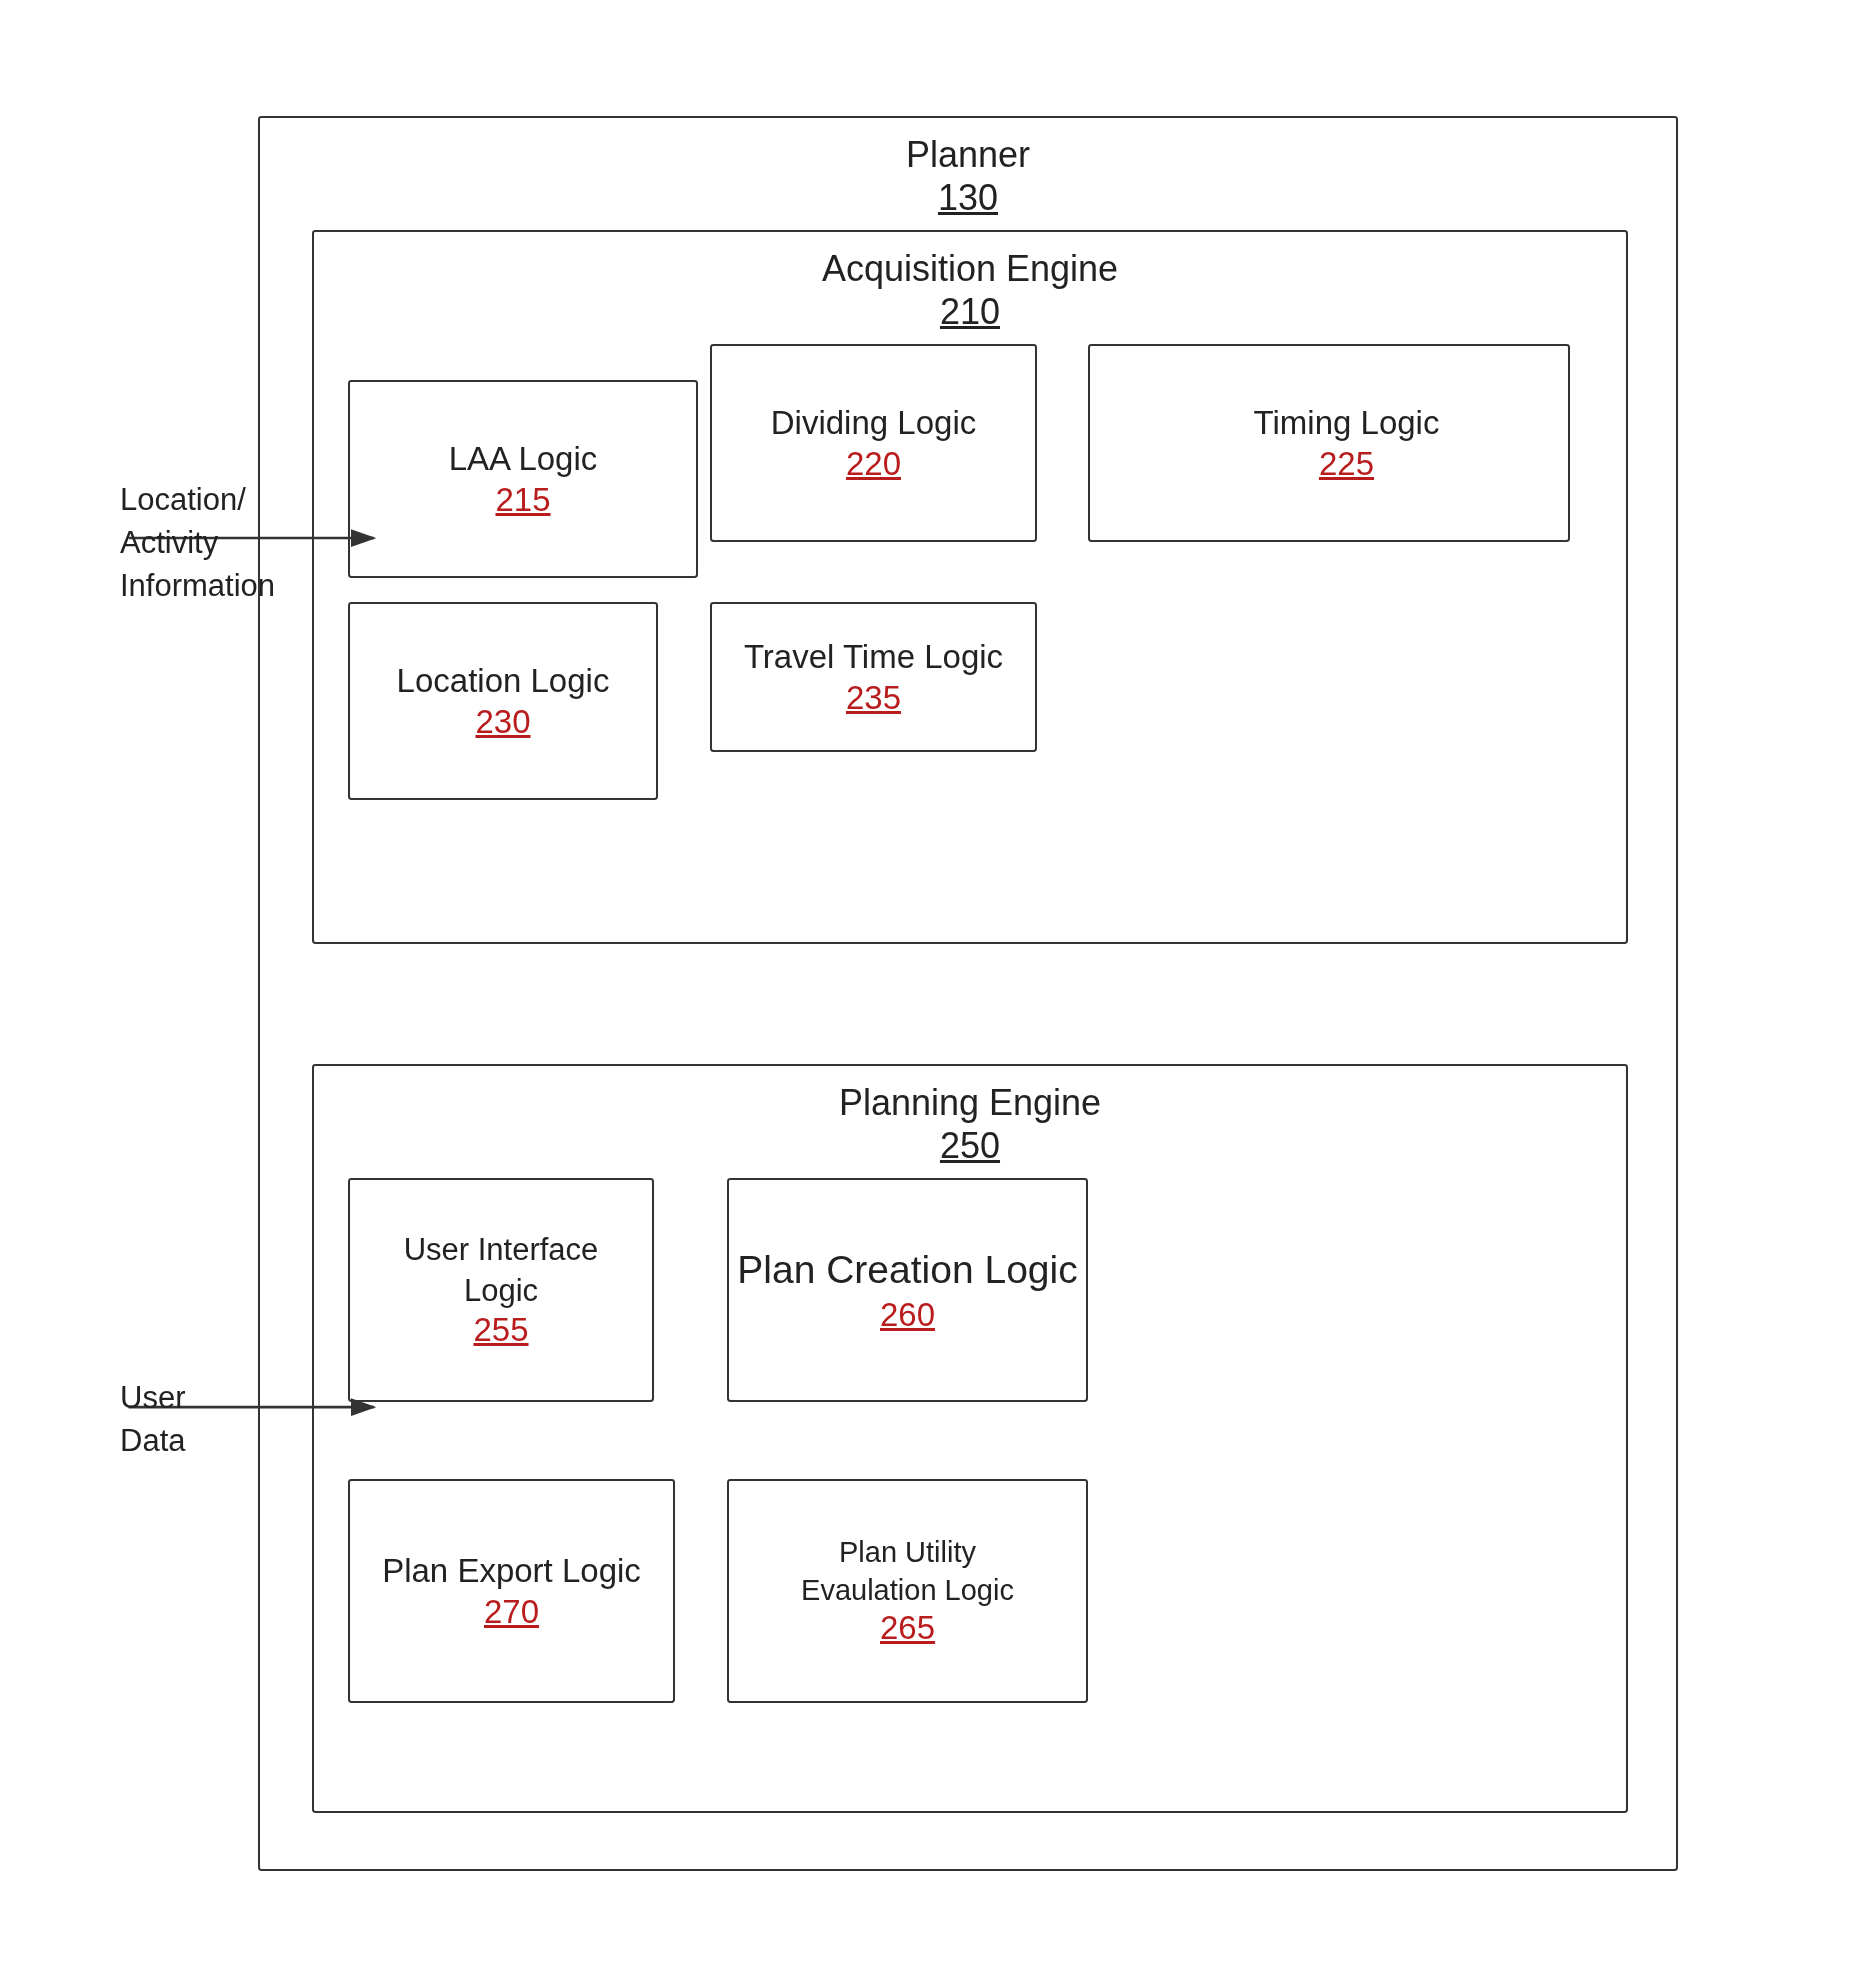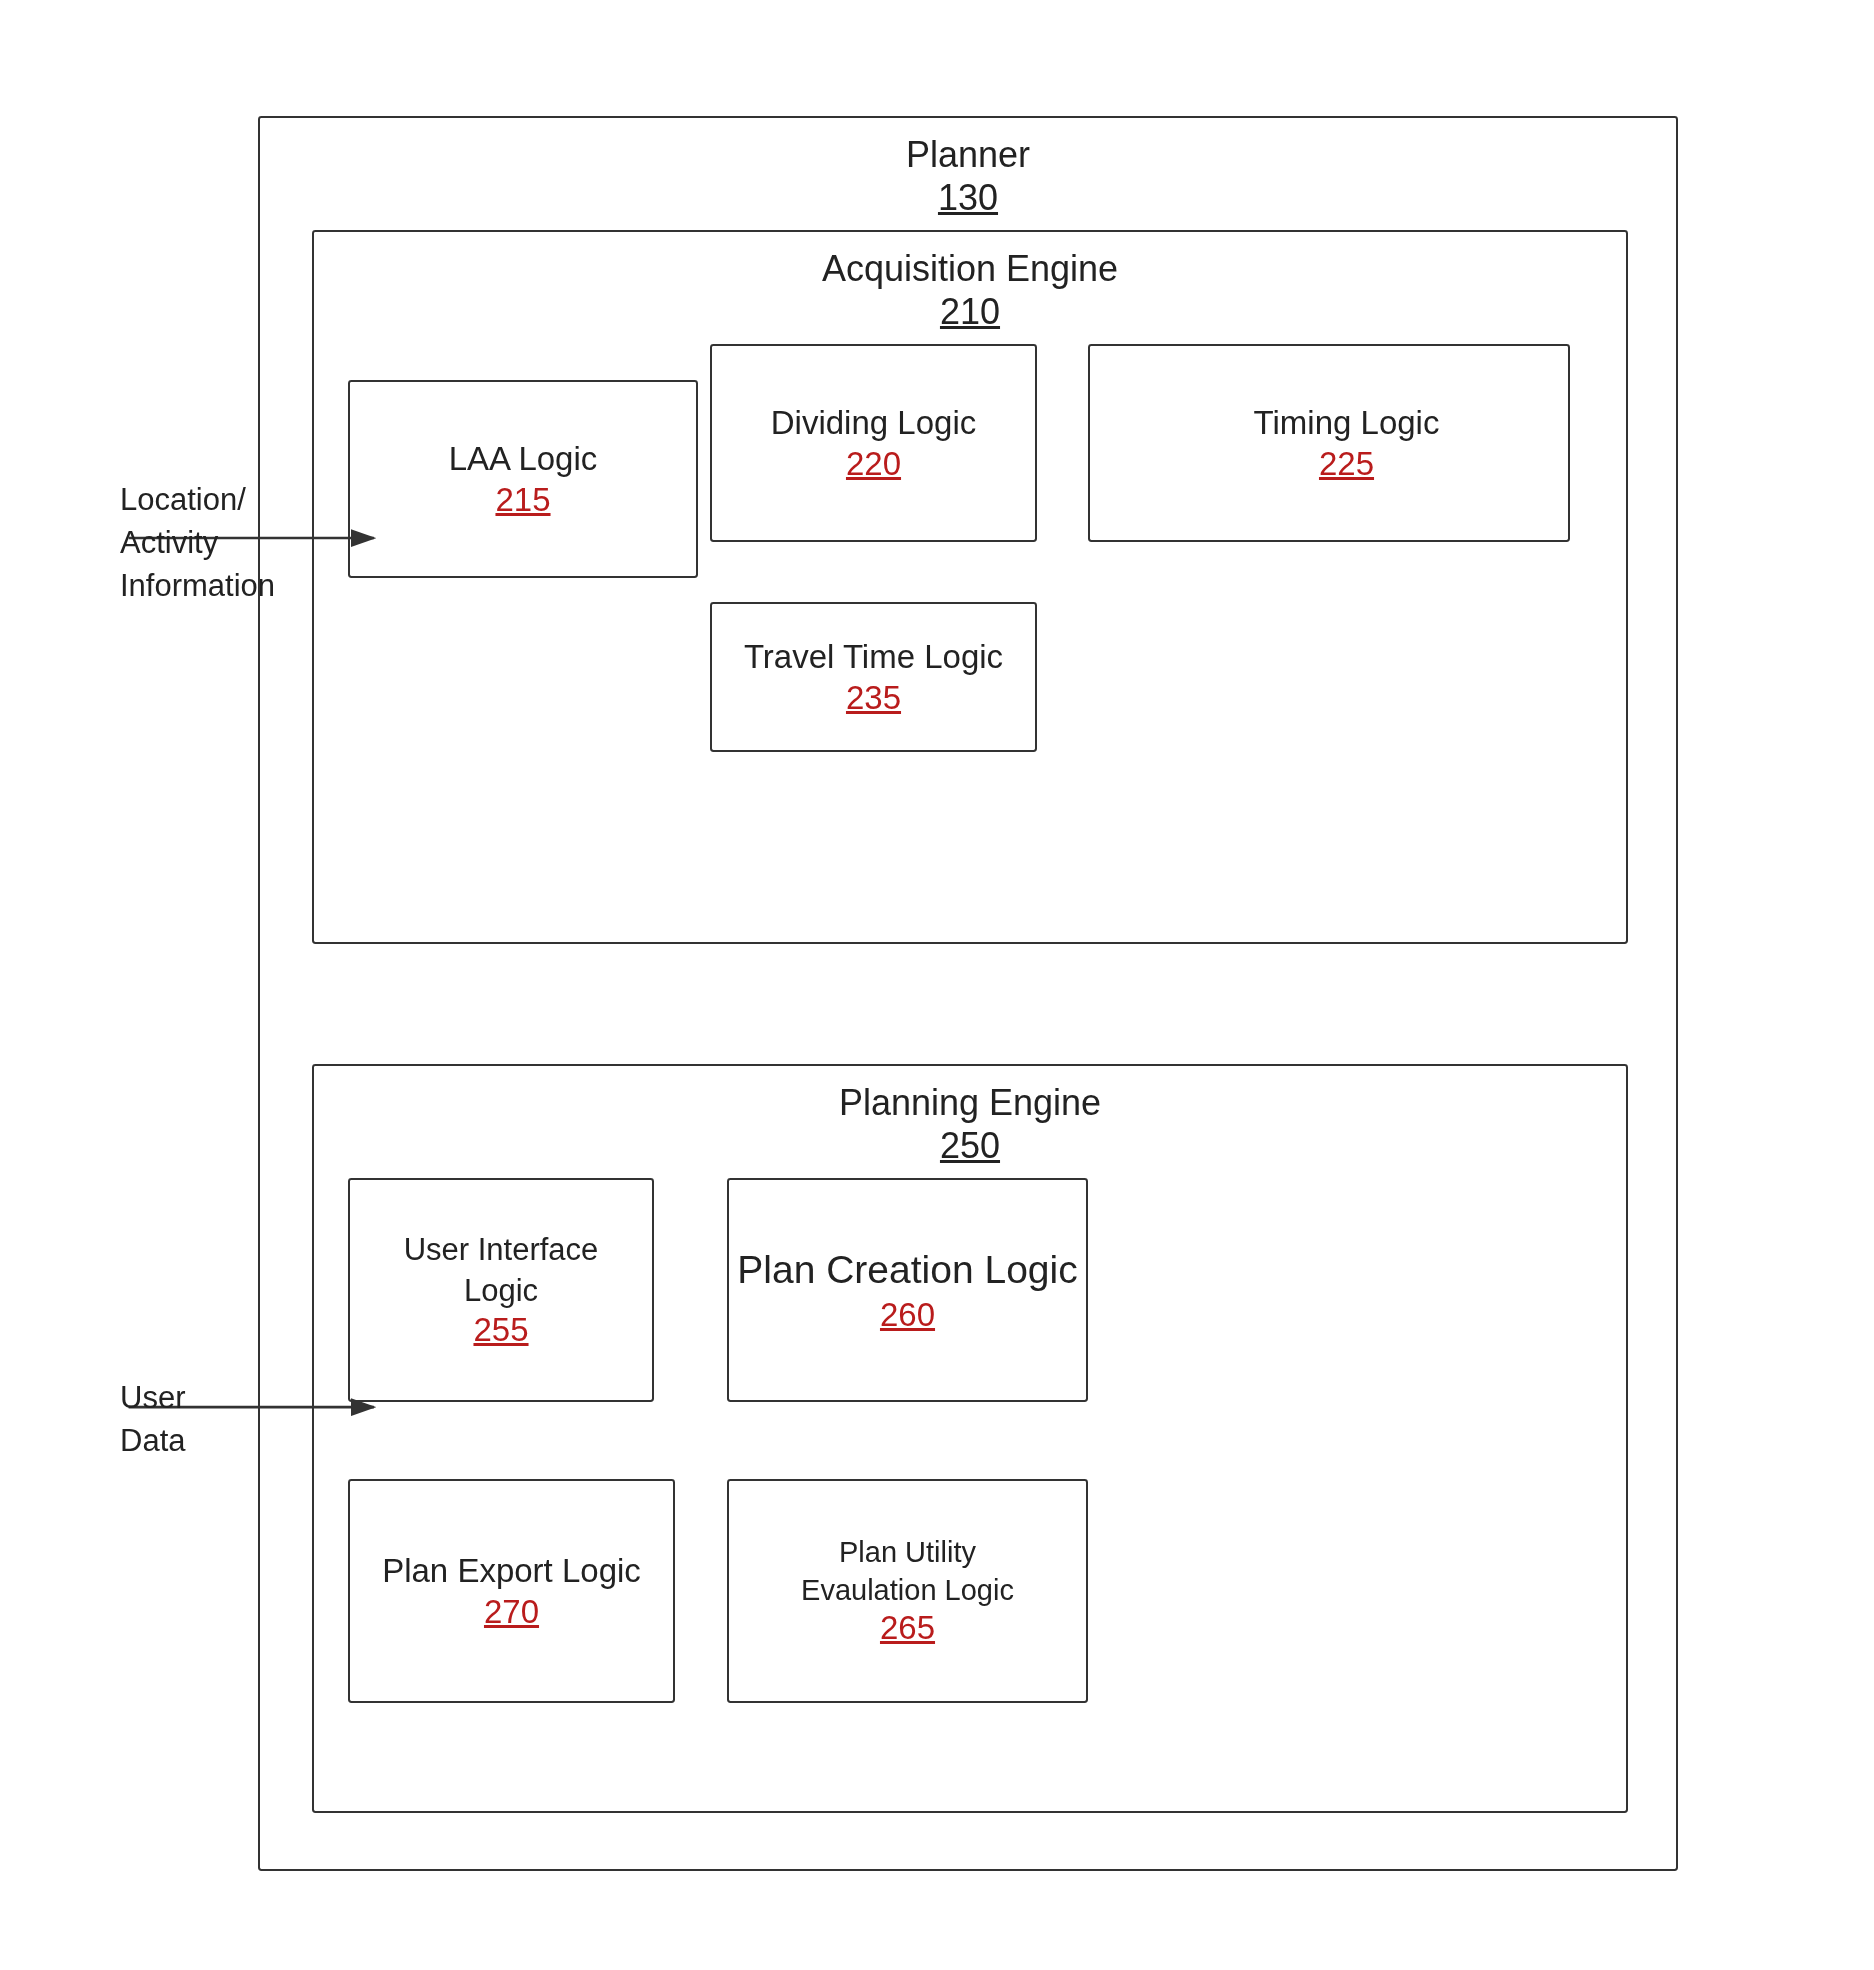--- a/index.html
+++ b/index.html
@@ -156,20 +156,24 @@
         <div class="logic-box" style="top: 112px; left: 396px; width: 327px; height: 198px;">
           <div class="logic-title">Dividing Logic</div>
           <div class="logic-num">220</div>
         </div>
 
         <div class="logic-box" style="top: 112px; left: 774px; width: 482px; height: 198px; padding-left: 35px;">
           <div class="logic-title">Timing Logic</div>
           <div class="logic-num">225</div>
         </div>
 
+        <div class="logic-box" style="top: 370px; left: 34px; width: 310px; height: 198px;">
+          <div class="logic-title">Location Logic</div>
+          <div class="logic-num">230</div>
+        </div>
 
         <div class="logic-box" style="top: 370px; left: 396px; width: 327px; height: 150px;">
           <div class="logic-title">Travel Time Logic</div>
           <div class="logic-num">235</div>
         </div>
       </div>
 
       <div class="planning-box">
         <div class="box-label">
           <div>Planning Engine</div>

